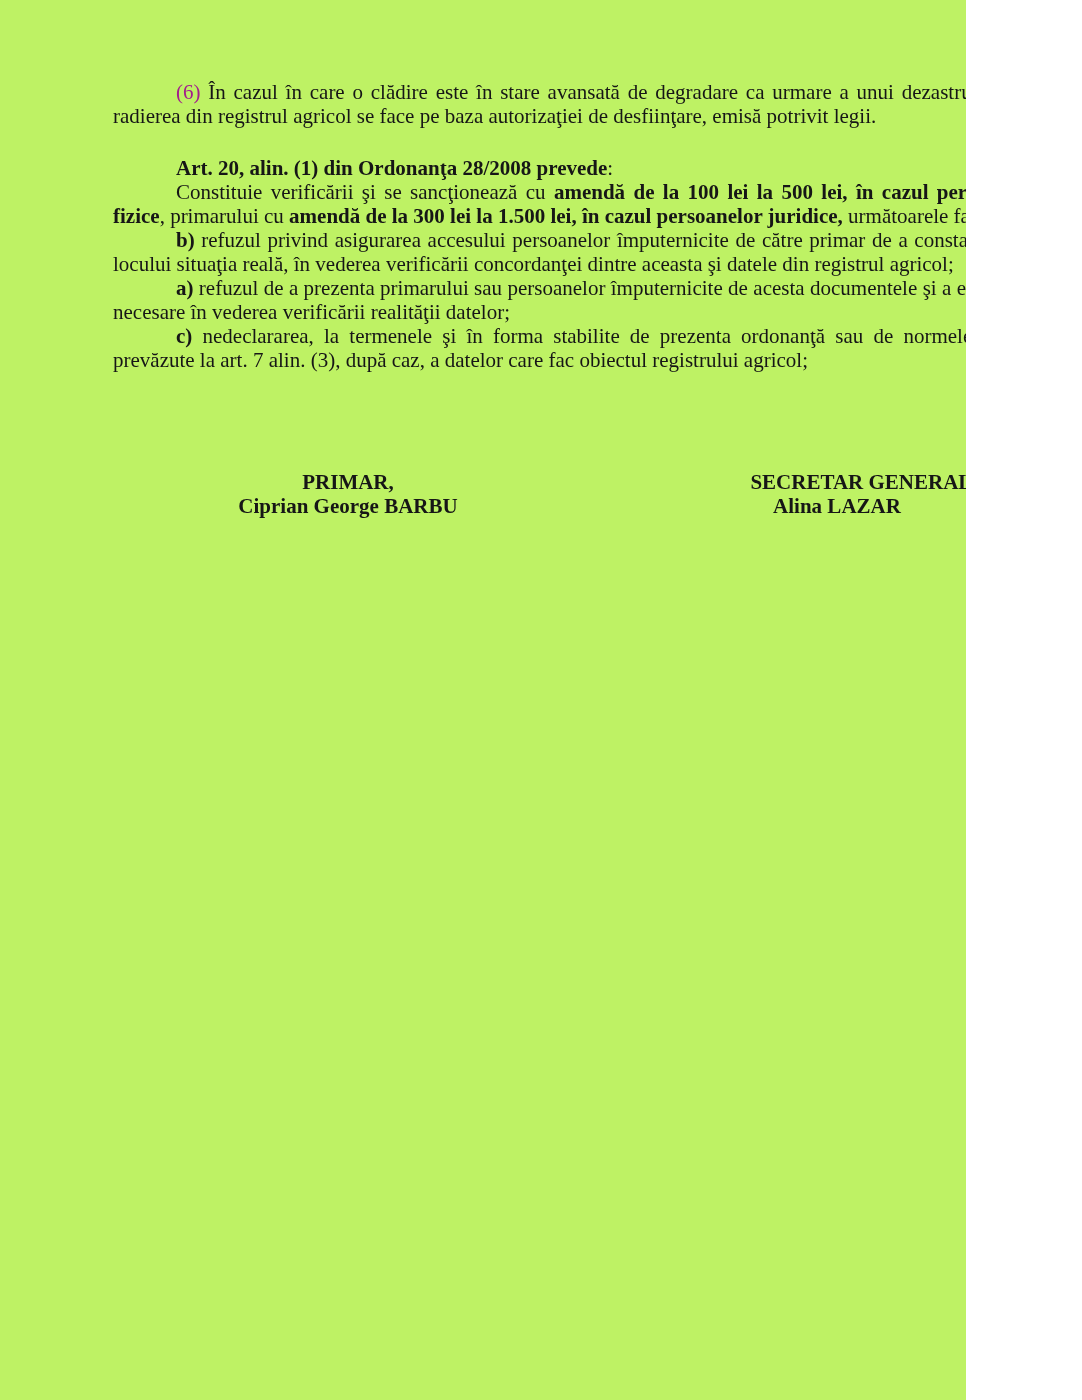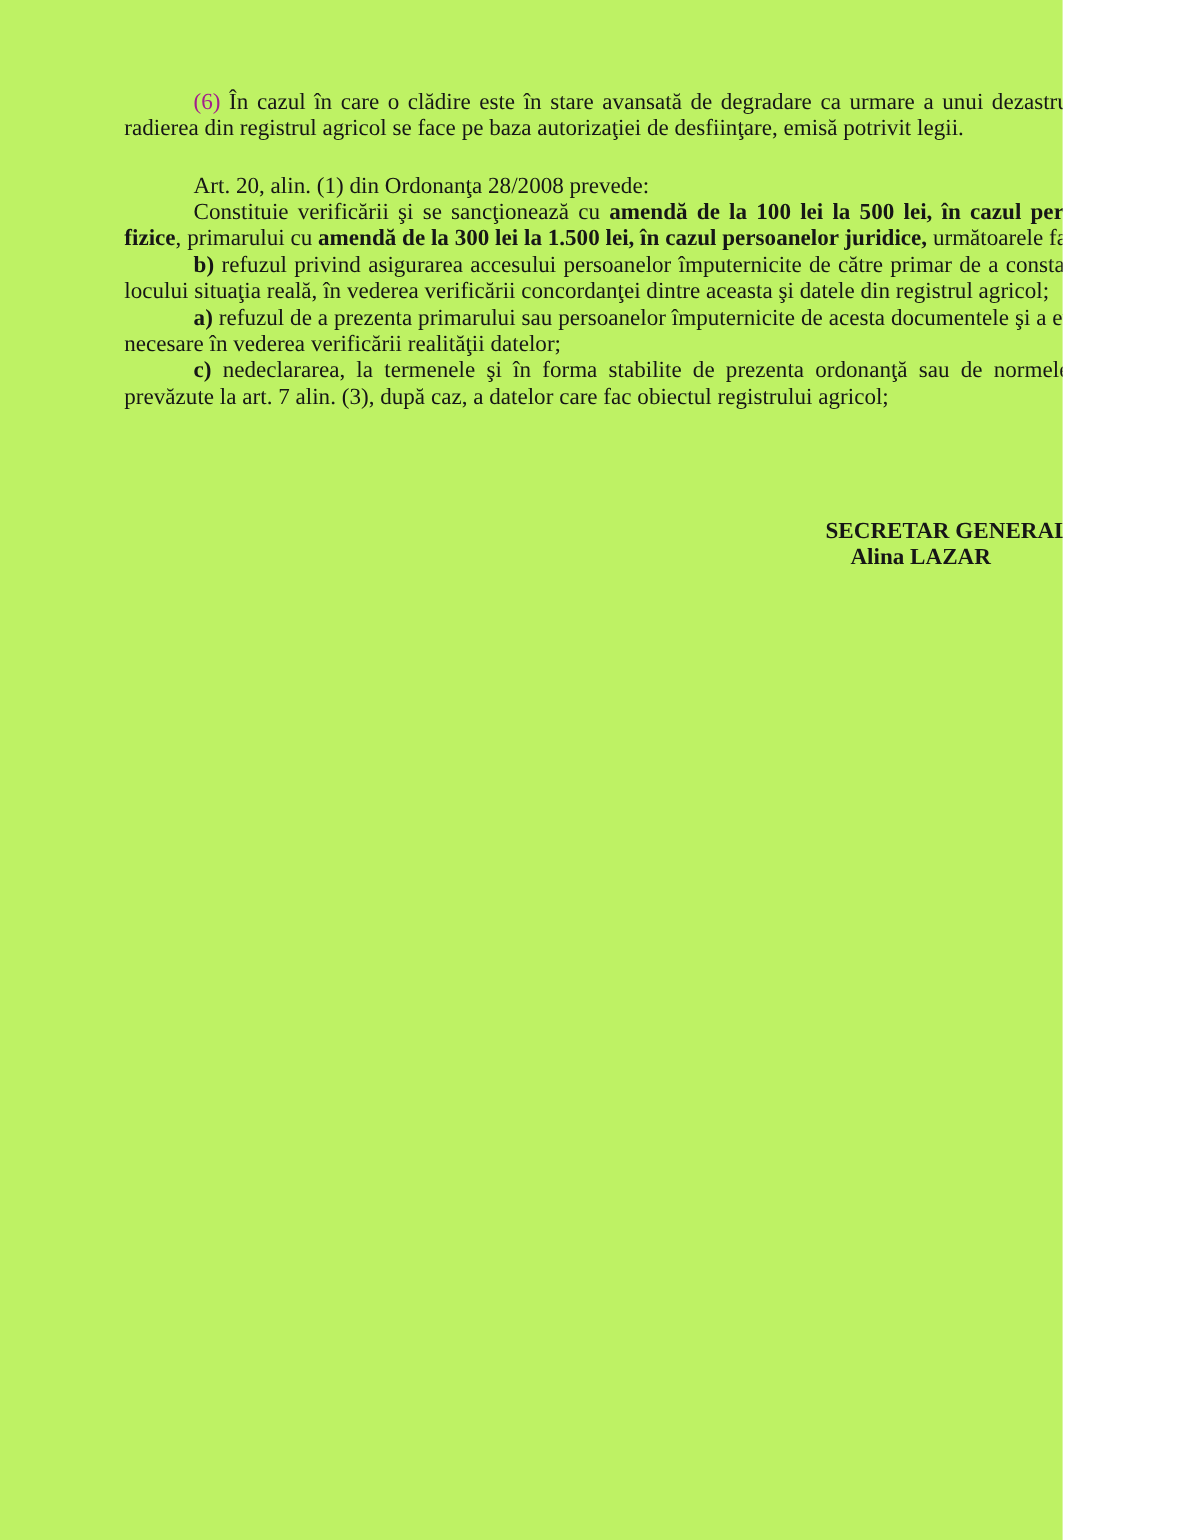--- a/index.html
+++ b/index.html
@@ -54,32 +54,36 @@
   .sig-name-offset { position: relative; left: -27px; }
 </style>
 </head>
 <body>
 
 <div class="page">
 
   <div class="content">
     <p class="para"><span style="color: rgb(163, 30, 140);">(6)</span><span> În cazul în care o clădire este în stare avansată de degradare ca urmare a unui dezastru natural, radierea din registrul agricol se face pe baza autorizaţiei de desfiinţare, emisă potrivit legii.</span></p>
 
-    <p class="para heading"><span style="font-weight: normal;">Art. 20, alin. (1) din Ordonanţa 28/2008 prevede</span><span>:</span></p>
+    <p class="para heading"><span style="font-weight: bold;">Art. 20, alin. (1) din Ordonanţa 28/2008 prevede</span><span>:</span></p>
 
     <p class="para"><span>Constituie verificării şi se sancţionează cu </span><span style="font-weight: bold;">amendă de la 100 lei la 500 lei, în cazul persoanelor fizice</span><span>, primarului cu </span><span style="font-weight: bold;">amendă de la 300 lei la 1.500 lei, în cazul persoanelor juridice,</span><span> următoarele fapte:</span></p>
 
     <p class="para"><span style="font-weight: bold;">b)</span><span> refuzul privind asigurarea accesului persoanelor împuternicite de către primar de a constata la faţa locului situaţia reală, în vederea verificării concordanţei dintre aceasta şi datele din registrul agricol;</span></p>
 
     <p class="para"><span style="font-weight: bold;">a)</span><span> refuzul de a prezenta primarului sau persoanelor împuternicite de acesta documentele şi a evidenţele necesare în vederea verificării realităţii datelor;</span></p>
 
     <p class="para"><span style="font-weight: bold;">c)</span><span> nedeclararea, la termenele şi în forma stabilite de prezenta ordonanţă sau de normele tehnice prevăzute la art. 7 alin. (3), după caz, a datelor care fac obiectul registrului agricol;</span></p>
 
   </div>
 
   <div class="signatures">
+    <div class="sig sig-left">
+      <div class="sig-line">PRIMAR,</div>
+      <div class="sig-line">Ciprian George BARBU</div>
+    </div>
     <div class="sig sig-right">
       <div class="sig-line">SECRETAR GENERAL,</div>
       <div class="sig-line sig-name-offset">Alina LAZAR</div>
     </div>
   </div>
 
 </div>
 
 </body></html>

